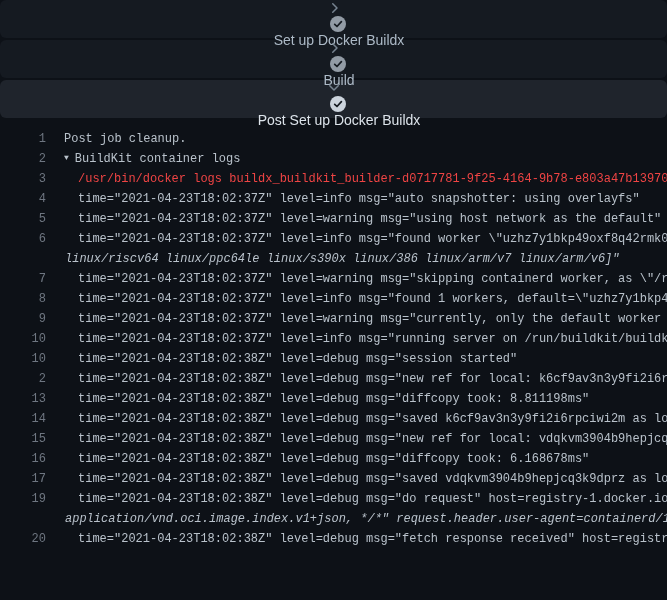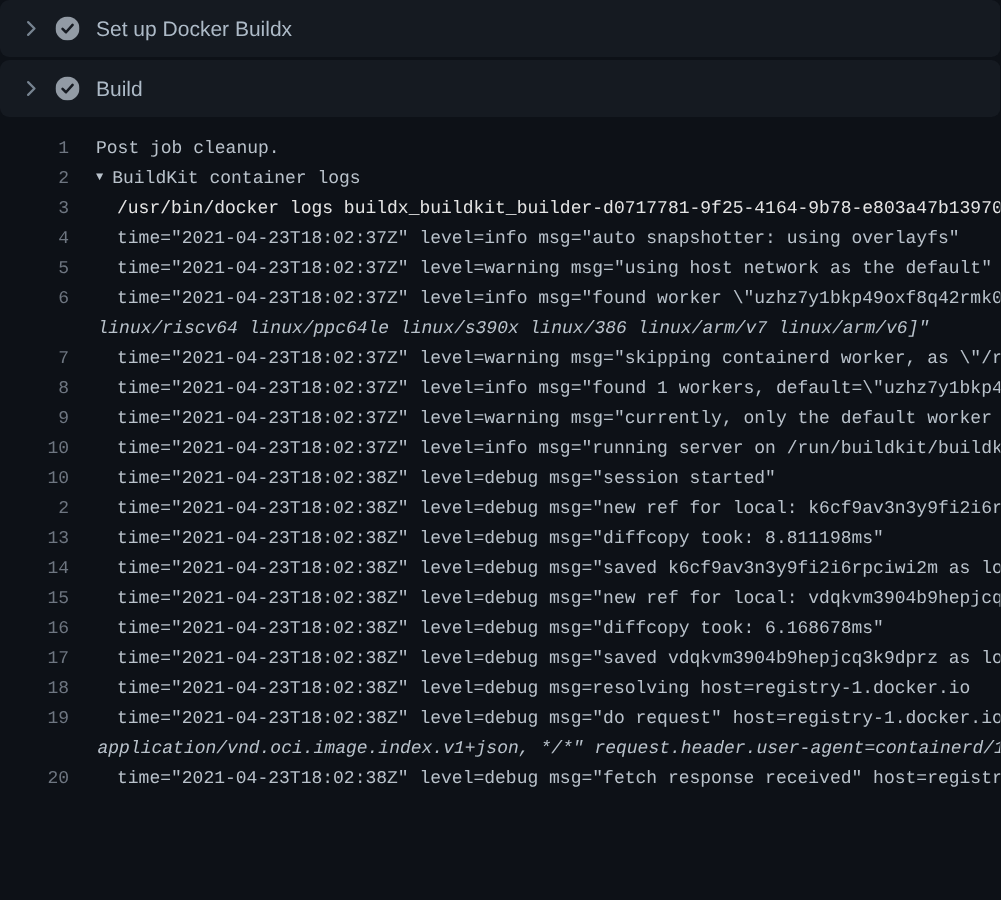--- a/index.html
+++ b/index.html
@@ -1,36 +1,36 @@
 <!DOCTYPE html>
 <html><head>
 <meta charset="utf-8">
 <style>
   html,body{margin:0;padding:0;background:#0d1117;}
   .app{position:relative;width:667px;height:600px;background:#0d1117;overflow:hidden;
        font-family:"Liberation Sans",sans-serif;}
   
   .steps{width:667px;}
   .step{height:38px;margin-bottom:2px;border-radius:6px;background:#151a21;
-        display:flex;align-items:center;padding:0 12px;box-sizing:border-box;cursor:pointer;}
+        display:flex;align-items:center;padding:0 12px;box-sizing:border-box;cursor:pointer;flex-direction:column;}
   .step.expanded{background:#1f242c;}
   .chev{width:16px;height:16px;flex:none;color:#768390;}
   .check{width:16px;height:16px;flex:none;margin-left:9px;color:#929ba5;}
   .step.expanded .check{color:#ccd4dd;}
   .step .label{margin-left:11px;font-size:14px;color:#adbac7;}
   .step.expanded .label{color:#dce3ea;}
   
   .log{padding-top:9px;font-family:"Liberation Mono","DejaVu Sans Mono",monospace;
        font-size:12px;line-height:20px;color:#b9c2cb;}
   .row{display:flex;height:20px;white-space:pre;}
   .num{width:46px;flex:none;text-align:right;color:#6e7681;cursor:pointer;user-select:none;}
   .txt{margin-left:18px;}
   .row.group .txt{margin-left:32px;}
   .row.wrap  .txt{margin-left:19px;font-style:italic;}
-  .txt.command{color:#e5e5e5;}
+  .txt.command{color:#ef4444;}
   .toggle{display:inline-block;font-size:8px;transform:translateY(-2px);margin-right:6px;}
 </style>
 </head>
 <body>
 
 <div class="app">
   <div class="steps">
       <div class="step">
         <svg class="chev" viewBox="0 0 16 16">
           <path fill="currentColor" d="M6.22 3.22a.75.75 0 0 1 1.06 0l4.25 4.25a.75.75 0 0 1 0 1.06l-4.25 4.25a.75.75 0 1 1-1.06-1.06L9.94 8 6.22 4.28a.75.75 0 0 1 0-1.06Z"></path>
@@ -44,38 +44,47 @@
       <div class="step">
         <svg class="chev" viewBox="0 0 16 16">
           <path fill="currentColor" d="M6.22 3.22a.75.75 0 0 1 1.06 0l4.25 4.25a.75.75 0 0 1 0 1.06l-4.25 4.25a.75.75 0 1 1-1.06-1.06L9.94 8 6.22 4.28a.75.75 0 0 1 0-1.06Z"></path>
         </svg>
         <svg class="check" viewBox="0 0 16 16">
           <circle cx="8" cy="8" r="8" fill="currentColor"></circle>
           <path d="M4.7 8.3l2.3 2.2 4.4-4.9" stroke="#161b22" stroke-width="1.7" fill="none" stroke-linecap="round" stroke-linejoin="round"></path>
         </svg>
         <span class="label">Build</span>
       </div>
+      <div class="step expanded">
+        <svg class="chev" viewBox="0 0 16 16">
+          <path fill="currentColor" d="M12.78 5.22a.75.75 0 0 1 0 1.06l-4.25 4.25a.75.75 0 0 1-1.06 0L3.22 6.28a.75.75 0 0 1 1.06-1.06L8 8.94l3.72-3.72a.75.75 0 0 1 1.06 0Z"></path>
+        </svg>
+        <svg class="check" viewBox="0 0 16 16">
+          <circle cx="8" cy="8" r="8" fill="currentColor"></circle>
+          <path d="M4.7 8.3l2.3 2.2 4.4-4.9" stroke="#161b22" stroke-width="1.7" fill="none" stroke-linecap="round" stroke-linejoin="round"></path>
+        </svg>
+        <span class="label">Post Set up Docker Buildx</span>
+      </div>
     </div>
   <div class="log">
       <div class="row base"><span class="num">1</span><span class="txt">Post job cleanup.</span></div>
       <div class="row base"><span class="num">2</span><span class="txt"><span class="toggle">▼</span><span>BuildKit container logs</span></span></div>
       <div class="row group"><span class="num">3</span><span class="txt command">/usr/bin/docker logs buildx_buildkit_builder-d0717781-9f25-4164-9b78-e803a47b13970</span></div>
       <div class="row group"><span class="num">4</span><span class="txt">time="2021-04-23T18:02:37Z" level=info msg="auto snapshotter: using overlayfs"</span></div>
       <div class="row group"><span class="num">5</span><span class="txt">time="2021-04-23T18:02:37Z" level=warning msg="using host network as the default"</span></div>
       <div class="row group"><span class="num">6</span><span class="txt">time="2021-04-23T18:02:37Z" level=info msg="found worker \"uzhz7y1bkp49oxf8q42rmk0xjd</span></div>
       <div class="row wrap"><span class="num"></span><span class="txt">linux/riscv64 linux/ppc64le linux/s390x linux/386 linux/arm/v7 linux/arm/v6]"</span></div>
       <div class="row group"><span class="num">7</span><span class="txt">time="2021-04-23T18:02:37Z" level=warning msg="skipping containerd worker, as \"/run</span></div>
       <div class="row group"><span class="num">8</span><span class="txt">time="2021-04-23T18:02:37Z" level=info msg="found 1 workers, default=\"uzhz7y1bkp49ox</span></div>
       <div class="row group"><span class="num">9</span><span class="txt">time="2021-04-23T18:02:37Z" level=warning msg="currently, only the default worker can</span></div>
       <div class="row group"><span class="num">10</span><span class="txt">time="2021-04-23T18:02:37Z" level=info msg="running server on /run/buildkit/buildkitd</span></div>
       <div class="row group"><span class="num">10</span><span class="txt">time="2021-04-23T18:02:38Z" level=debug msg="session started"</span></div>
       <div class="row group"><span class="num">2</span><span class="txt">time="2021-04-23T18:02:38Z" level=debug msg="new ref for local: k6cf9av3n3y9fi2i6rpci</span></div>
       <div class="row group"><span class="num">13</span><span class="txt">time="2021-04-23T18:02:38Z" level=debug msg="diffcopy took: 8.811198ms"</span></div>
       <div class="row group"><span class="num">14</span><span class="txt">time="2021-04-23T18:02:38Z" level=debug msg="saved k6cf9av3n3y9fi2i6rpciwi2m as local</span></div>
       <div class="row group"><span class="num">15</span><span class="txt">time="2021-04-23T18:02:38Z" level=debug msg="new ref for local: vdqkvm3904b9hepjcq3k9</span></div>
       <div class="row group"><span class="num">16</span><span class="txt">time="2021-04-23T18:02:38Z" level=debug msg="diffcopy took: 6.168678ms"</span></div>
       <div class="row group"><span class="num">17</span><span class="txt">time="2021-04-23T18:02:38Z" level=debug msg="saved vdqkvm3904b9hepjcq3k9dprz as local</span></div>
-      <div class="row group"><span class="num">18</span><span class="txt">time="2021-04-23T18:02:38Z" level=debug msg=resolving host=registry-1.docker.io</span></div>
       <div class="row group"><span class="num">19</span><span class="txt">time="2021-04-23T18:02:38Z" level=debug msg="do request" host=registry-1.docker.io re</span></div>
       <div class="row wrap"><span class="num"></span><span class="txt">application/vnd.oci.image.index.v1+json, */*" request.header.user-agent=containerd/1.4.</span></div>
       <div class="row group"><span class="num">20</span><span class="txt">time="2021-04-23T18:02:38Z" level=debug msg="fetch response received" host=registry-1</span></div>
     </div>
 </div>
 
 </body></html>

